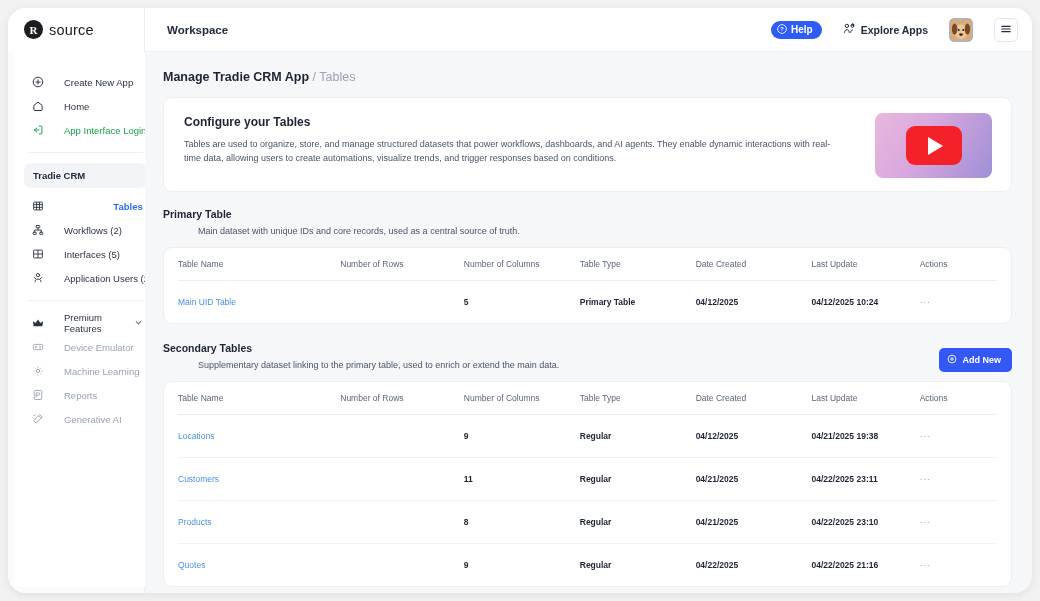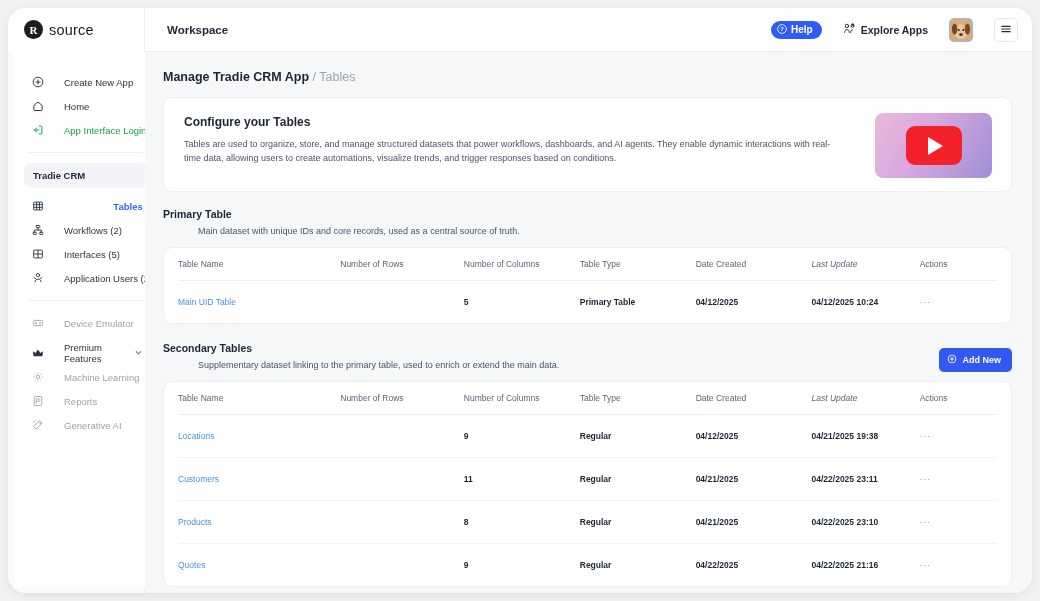--- a/index.html
+++ b/index.html
@@ -194,21 +194,21 @@
   table.data tr:last-child td { border-bottom: none; }
   .tbl-wrap { padding: 0 14px; }
   td.name a { color: #4a91e8; font-weight: normal; text-decoration: none; cursor: pointer; }
   .dots { color: #8b95a5; letter-spacing: 1px; cursor: pointer; font-weight: normal; }
 
   .col-name  { width: 21%; }
   .col-rows  { width: 16%; }
   .col-cols  { width: 15%; }
   .col-type  { width: 15%; }
   .col-created { width: 15%; }
-  .col-update  { width: 14%; font-style: italic; }
+  .col-update  { width: 14%; }
   .col-actions { width: 10%; }
 </style>
 </head>
 <body>
 
 <div id="app-window">
 
   <div id="topbar">
     <div class="brand">
       <div class="brand-mark">R</div>
@@ -340,43 +340,43 @@
                 <circle cx="8" cy="4.2" r="2.2"></circle>
                 <path d="M4 13c0-2.2 1.8-3.6 4-3.6S12 10.8 12 13"></path>
                 <path d="M3.2 7.5 5 9M12.8 7.5 11 9"></path>
               </svg>
           </span>
           <span>Application Users (2)</span>
         </div>
 
         <div class="side-divider"></div>
 
+        <div class="nav-item" style="margin-top:6px;">
+          <span class="ico">
+            <svg width="12" height="12" viewBox="0 0 16 16" fill="#2b3342">
+                <path d="M2.2 12.2h11.6l1-6.6-3.6 2.4L8 3.4 4.8 8 1.2 5.6z"></path>
+              </svg>
+          </span>
+          <span>Premium Features</span>
+          <span class="chev">
+            <svg width="9" height="9" viewBox="0 0 16 16" fill="none" stroke="#6b7280" stroke-width="1.8" stroke-linecap="round" stroke-linejoin="round">
+                <path d="M4 6.5 8 10.5 12 6.5"></path>
+              </svg>
+          </span>
+        </div>
+
         <div class="nav-item muted">
           <span class="ico">
             <svg width="12" height="12" viewBox="0 0 16 16" fill="none" stroke="#9aa3b0" stroke-width="1.2">
                 <rect x="1.8" y="4.5" width="12.4" height="7" rx="1.6"></rect>
                 <circle cx="5.2" cy="8" r="1"></circle>
                 <path d="M9.6 7.2h2.2M9.6 9.2h2.2"></path>
               </svg>
           </span>
           <span>Device Emulator</span>
-        </div>
-
-        <div class="nav-item" style="margin-top:6px;">
-          <span class="ico">
-            <svg width="12" height="12" viewBox="0 0 16 16" fill="#2b3342">
-                <path d="M2.2 12.2h11.6l1-6.6-3.6 2.4L8 3.4 4.8 8 1.2 5.6z"></path>
-              </svg>
-          </span>
-          <span>Premium Features</span>
-          <span class="chev">
-            <svg width="9" height="9" viewBox="0 0 16 16" fill="none" stroke="#6b7280" stroke-width="1.8" stroke-linecap="round" stroke-linejoin="round">
-                <path d="M4 6.5 8 10.5 12 6.5"></path>
-              </svg>
-          </span>
         </div>
 
         <div class="nav-item muted">
           <span class="ico">
             <svg width="12" height="12" viewBox="0 0 16 16" fill="none" stroke="#9aa3b0" stroke-width="1.2">
                 <circle cx="8" cy="8" r="2.3"></circle>
                 <path d="M8 1.8v1.6M8 12.6v1.6M1.8 8h1.6M12.6 8h1.6M3.7 3.7l1.1 1.1M11.2 11.2l1.1 1.1M12.3 3.7l-1.1 1.1M4.8 11.2l-1.1 1.1"></path>
               </svg>
           </span>
           <span>Machine Learning</span>

